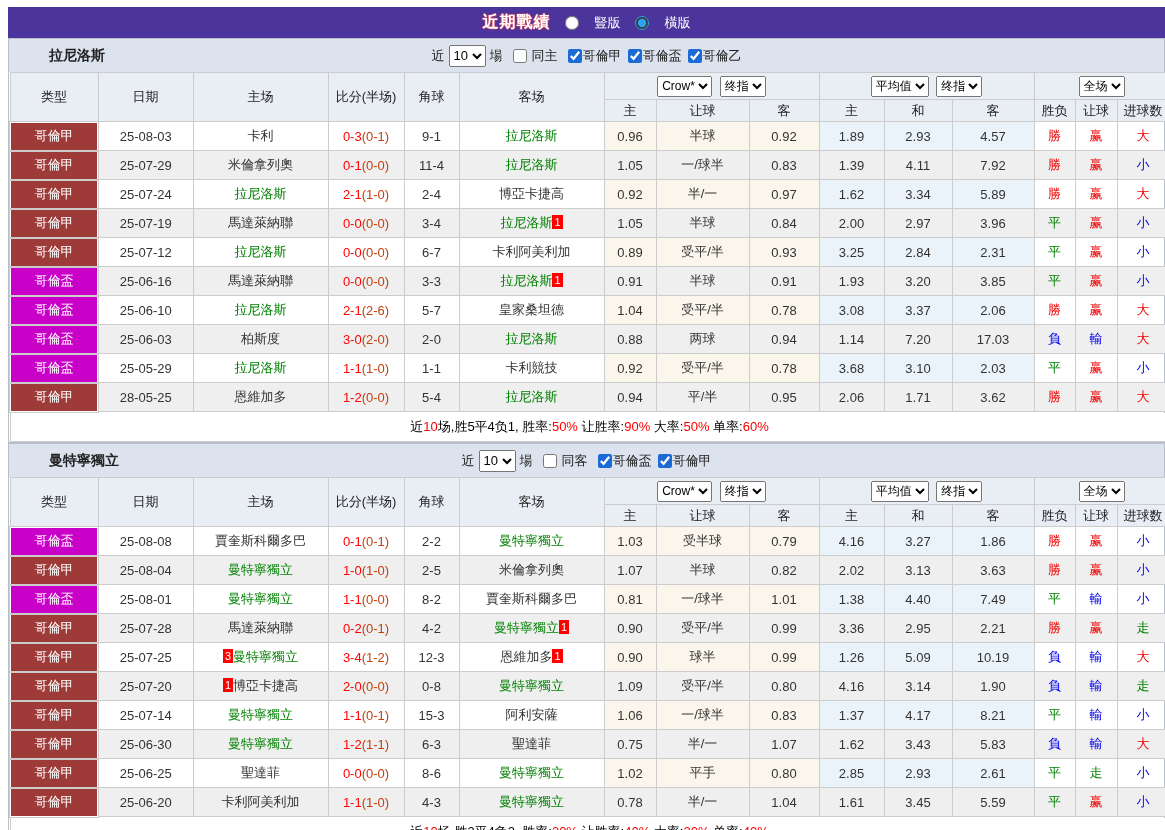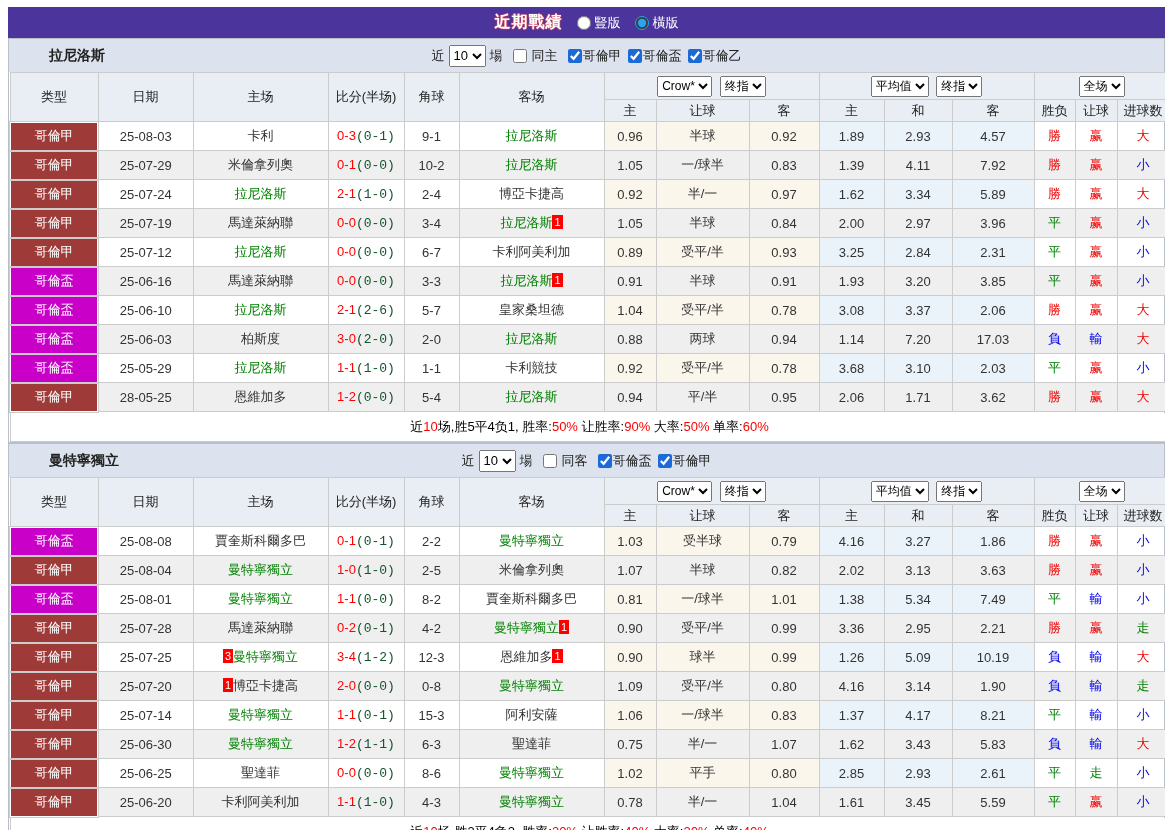--- a/index.html
+++ b/index.html
@@ -2,21 +2,21 @@
 <html><head>
 <meta charset="utf-8">
 <style>
   * { box-sizing: border-box; }
   html,body { margin:0; padding:0; background:#fff; font-family:"Liberation Sans","DejaVu Sans",sans-serif; }
   .page { width:1157px; margin:7px 0 0 8px; }
 
   
   .titlebar { background:#4b349b; height:31px; display:flex; align-items:center; justify-content:center; gap:14px; }
   .titlebar .title { color:#fff; font-size:16px; font-weight:bold; text-shadow:0 0 2px #ff4d4d, 0 0 1px #ff4d4d; letter-spacing:1px; }
-  .titlebar label { color:#fff; font-size:13px; display:flex; align-items:center; gap:4px; cursor:pointer; }
+  .titlebar label { color:#fff; font-size:13px; display:flex; align-items:center; gap:16px; cursor:pointer; }
   .titlebar input[type=radio] { accent-color:#2aa3f0; margin:0; width:14px; height:14px; }
 
   
   .section-head { position:relative; background:#dde3ee; border:1px solid #b9bfc9; border-bottom:none; height:34px; display:flex; align-items:center; }
   .section-head .team { font-weight:bold; font-size:14px; color:#222; margin-left:40px; }
   .section-head .filters { position:absolute; left:0; right:0; display:flex; justify-content:center; align-items:center; gap:4px; font-size:13px; color:#222; }
   .filters select { font-size:13px; height:22px; }
   .filters input[type=checkbox] { accent-color:#1b6ad6; width:14px; height:14px; margin:0 1px 0 6px; }
   .filters .lg-check { display:flex; align-items:center; }
 
@@ -26,21 +26,21 @@
   th, td { border:1px solid #ccc; text-align:center; padding:0 2px; overflow:hidden; white-space:nowrap; }
   thead th { background:#e9edf4; font-weight:normal; color:#222; }
   thead tr.sel-row th { height:27px; }
   thead tr.lbl-row th { height:22px; }
   thead select { font-size:12px; height:21px; margin:0 2px; }
   tbody td { height:29px; }
   tr.alt td { background:#efefef; }
   td.league { color:#fff; font-size:13px; border:2px solid #fff; outline:1px solid #ccc; }
   .name-green { color:#008000; }
   .score-main { color:#f00; }
-  .score-half { color:#14532d;font-family:Liberation Mono, monospace; }
+  .score-half { color:#c2410c; }
   td.odds { background:#fbf6ec; }
   td.avg  { background:#eaf3fa; }
   .badge { display:inline-block; background:#f00; color:#fff; font-size:11px; line-height:14px; padding:0 2px; vertical-align:1px; }
   td.summary { height:30px; background:#fff; font-size:13px; color:#000; }
   td.summary .red { color:#f00; }
   td.res { font-size:13px; }
 </style>
 </head>
 <body>
 
@@ -149,21 +149,21 @@
             <td class="avg">4.57</td>
             <td class="res" style="color: rgb(240, 0, 0);">勝</td>
             <td class="res" style="color: rgb(240, 0, 0);">赢</td>
             <td class="res" style="color: rgb(240, 0, 0);">大</td>
           </tr>
           <tr class="alt">
             <td class="league" style="background: rgb(158, 58, 56);">哥倫甲</td>
             <td>25-07-29</td>
             <td><span>米倫拿列奧</span></td>
             <td><span class="score-main">0-1</span><span class="score-half">(0-0)</span></td>
-            <td>10-2</td>
+            <td>11-4</td>
             <td><span class="name-green">拉尼洛斯</span></td>
             <td class="odds">1.05</td>
             <td class="odds">一/球半</td>
             <td class="odds">0.83</td>
             <td class="avg">1.39</td>
             <td class="avg">4.11</td>
             <td class="avg">7.92</td>
             <td class="res" style="color: rgb(240, 0, 0);">勝</td>
             <td class="res" style="color: rgb(240, 0, 0);">赢</td>
             <td class="res" style="color: rgb(0, 0, 238);">小</td>
@@ -423,21 +423,21 @@
             <td class="league" style="background: rgb(200, 0, 200);">哥倫盃</td>
             <td>25-08-01</td>
             <td><span class="name-green">曼特寧獨立</span></td>
             <td><span class="score-main">1-1</span><span class="score-half">(0-0)</span></td>
             <td>8-2</td>
             <td><span>賈奎斯科爾多巴</span></td>
             <td class="odds">0.81</td>
             <td class="odds">一/球半</td>
             <td class="odds">1.01</td>
             <td class="avg">1.38</td>
-            <td class="avg">5.34</td>
+            <td class="avg">4.40</td>
             <td class="avg">7.49</td>
             <td class="res" style="color: rgb(0, 128, 0);">平</td>
             <td class="res" style="color: rgb(0, 0, 238);">輸</td>
             <td class="res" style="color: rgb(0, 0, 238);">小</td>
           </tr>
           <tr class="alt">
             <td class="league" style="background: rgb(158, 58, 56);">哥倫甲</td>
             <td>25-07-28</td>
             <td><span>馬達萊納聯</span></td>
             <td><span class="score-main">0-2</span><span class="score-half">(0-1)</span></td>

